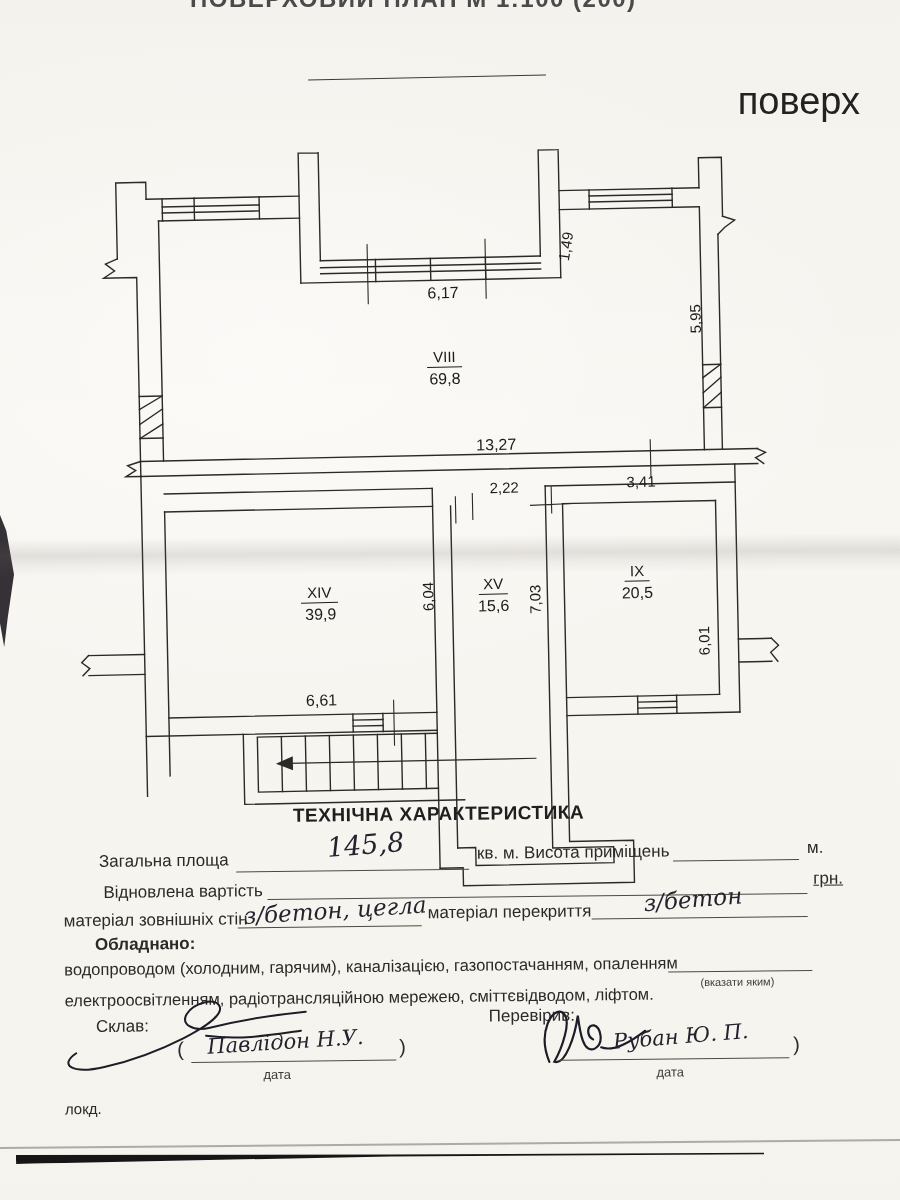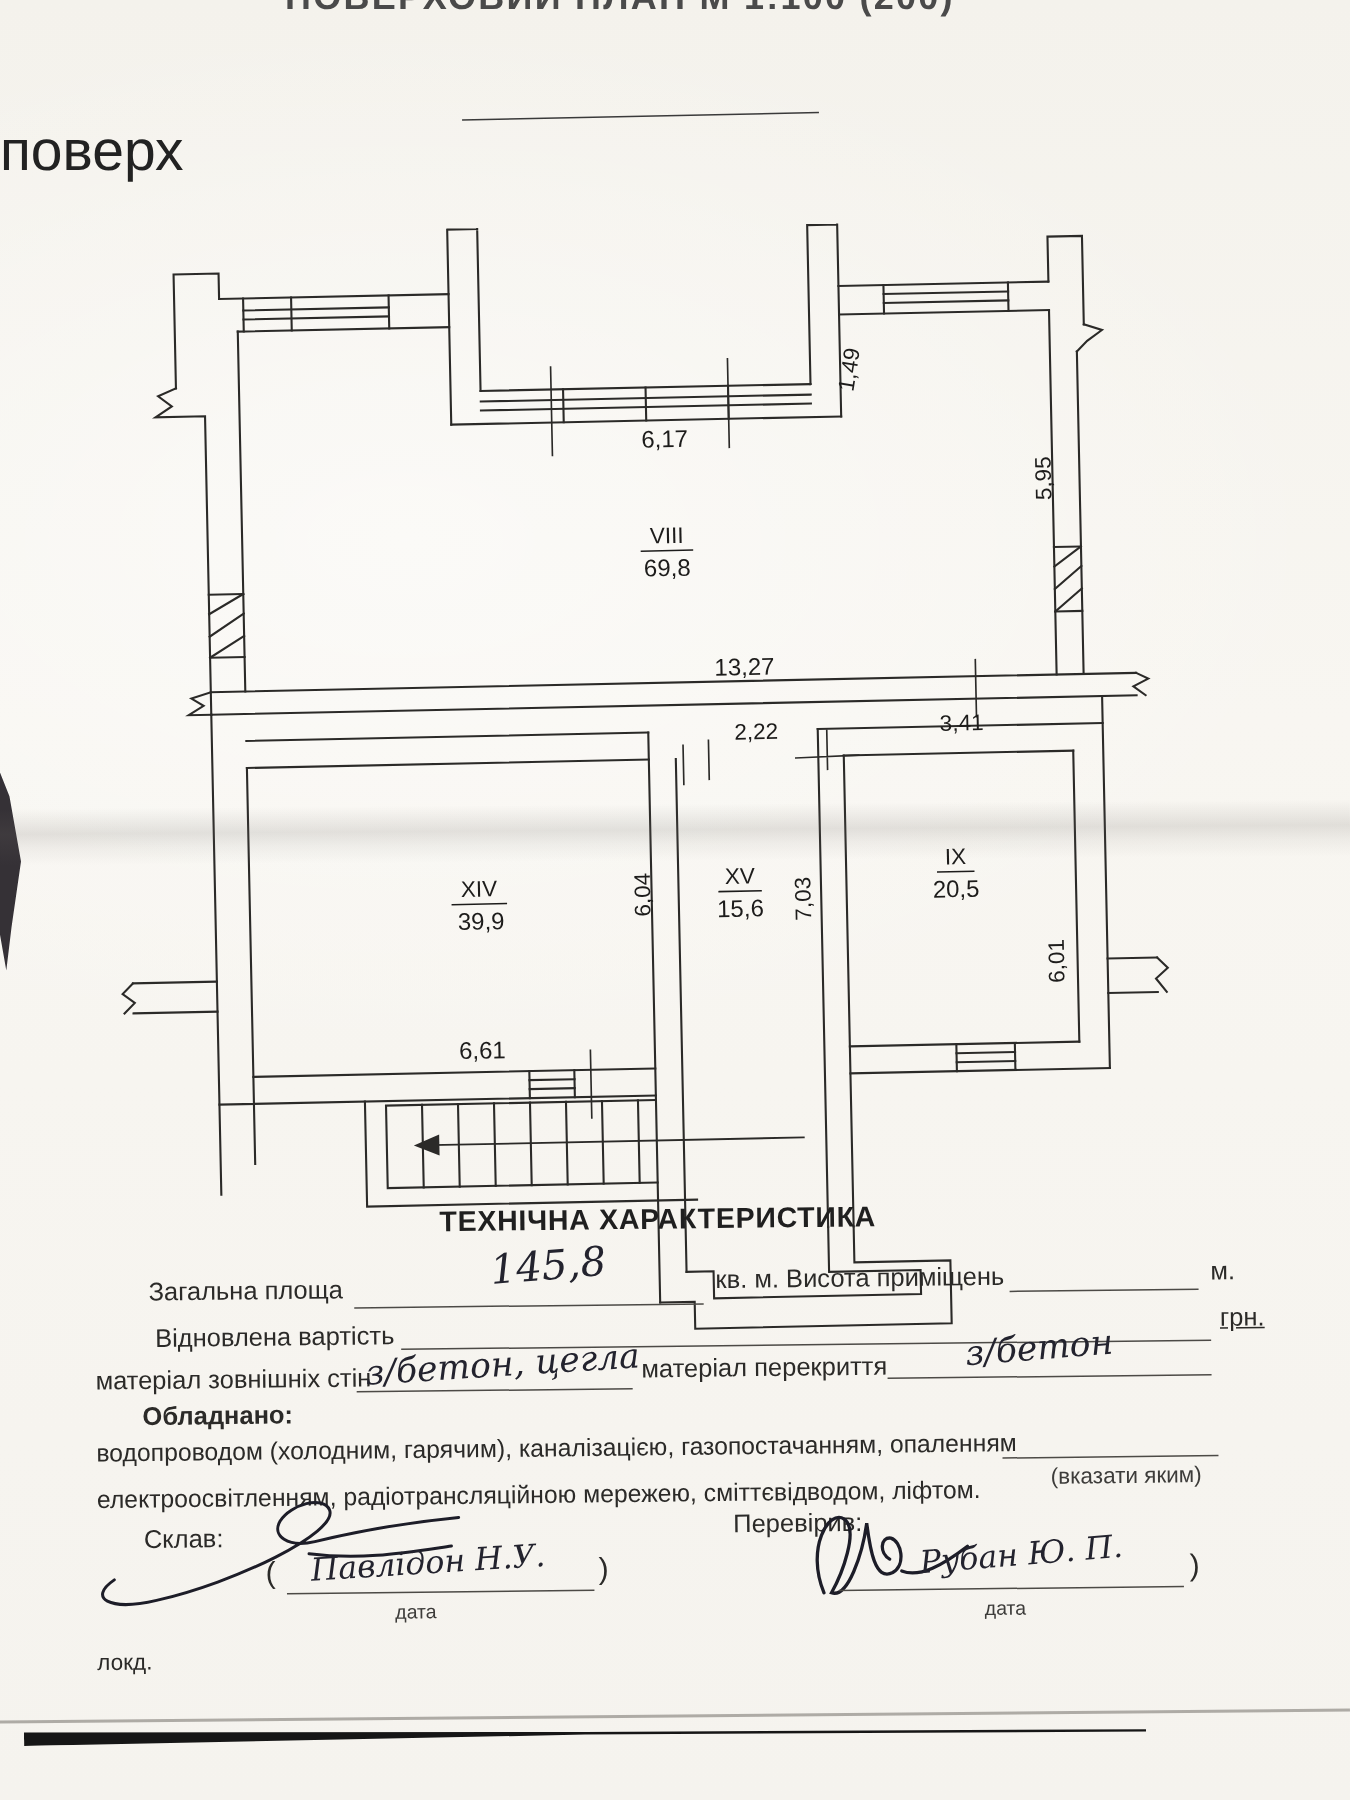--- a/index.html
+++ b/index.html
@@ -12,24 +12,24 @@
     font-family:"Liberation Sans", sans-serif;
     color:#2b2a28;
   }
   .abs{position:absolute;}
   .cuttext{
     top:-15px; left:190px; font-size:24px; font-weight:bold; letter-spacing:1.5px;
     color:#4a4a4a; white-space:nowrap;
   }
   .title1{top:18px; left:0; width:860px; text-align:center; font-size:44px; color:#222;}
   .title-rule{top:77px; left:308px; width:238px; height:0; border-top:1.6px solid #3a3a3a; transform:rotate(-1.2deg);}
-  .title2{top:80px; left:0; width:860px; text-align:left; font-size:38px; color:#222;}
+  .title2{top:80px; left:0; width:860px; text-align:right; font-size:38px; color:#222;}
   .fline{height:0; border-top:1.2px solid #4c4a46;}
   .lab{font-size:17px; white-space:nowrap;}
-  .small{font-size:15px; color:#3d3c3a;}
+  .small{font-size:11px; color:#3d3c3a;}
   .hw{font-family:"DejaVu Serif", serif; font-style:italic; color:#23232e; white-space:nowrap;}
   .techwrap{top:795px; left:0; width:900px; height:340px; transform:rotate(-0.65deg); transform-origin:450px 150px;}
   .heading{top:8px; left:280px; width:320px; text-align:center; font-weight:bold; font-size:19px; letter-spacing:.5px; color:#1f1f1f;}
   
   .wedge{left:0; top:515px; width:14px; height:132px; background:#241f26; opacity:.92;
          clip-path:polygon(0 0, 45% 12%, 100% 45%, 55% 78%, 30% 100%, 0 82%);}
   .crease{left:0; top:536px; width:900px; height:38px;
           background:linear-gradient(180deg, rgba(120,115,110,0) 0%, rgba(110,105,100,.17) 45%, rgba(120,115,110,.08) 70%, rgba(120,115,110,0) 100%);
           transform:rotate(-0.4deg);}
   .bline1{left:0; top:1143px; width:900px; height:2px; background:rgba(115,112,106,.55); transform:rotate(-0.5deg);}

